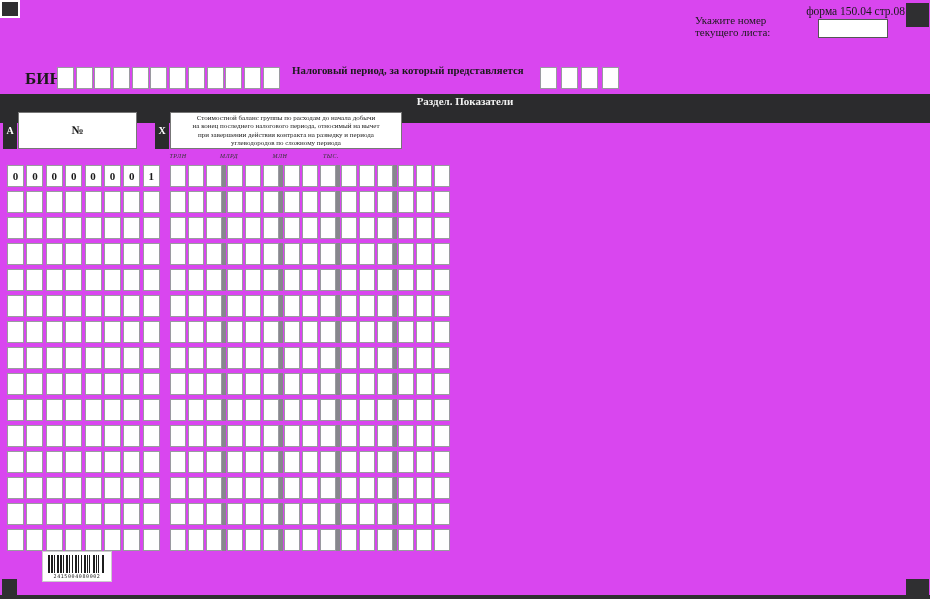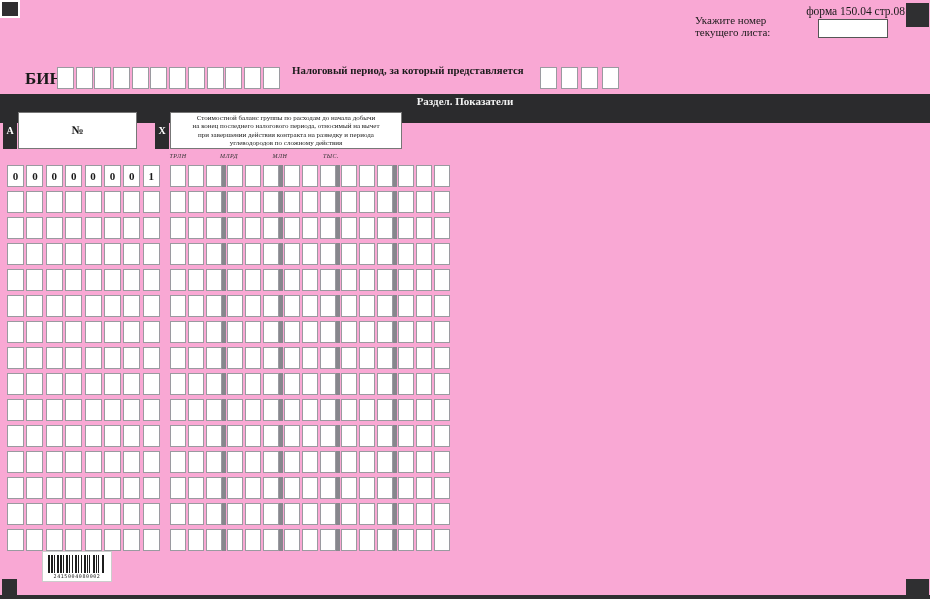--- a/index.html
+++ b/index.html
@@ -1,17 +1,17 @@
 <!DOCTYPE html>
 <html><head>
 <meta charset="utf-8">
 <style>
   html,body{margin:0;padding:0;background:#cfcfd2;}
   .page{
-    position:relative;width:930px;height:599px;background:#f9a8d4;
+    position:relative;width:930px;height:599px;background:#d946ef;
     font-family:"Liberation Serif",serif;color:#1a1a1a;overflow:hidden;
   }
   .corner{position:absolute;background:#2f2f31;}
   .corner.tl{left:2px;top:2px;width:16px;height:14px;box-shadow:0 0 0 2px #fff;}
   .corner.tr{left:906px;top:3px;width:23px;height:24px;}
   .corner.bl{left:2px;top:579px;width:15px;height:16px;}
   .corner.br{left:906px;top:579px;width:23px;height:16px;}
   .bottom-bar{position:absolute;left:0;top:595px;width:930px;height:4px;background:#2f2f31;}
 
   .form-label{position:absolute;right:25px;top:5px;font-size:11.5px;}
@@ -131,21 +131,21 @@
   </div>
 
   <div class="code-cell code-a">А</div>
   <div class="hdr-box hdr-a">№</div>
   <div class="code-cell code-x">X</div>
   <div class="hdr-box hdr-x">
     <div>
       <div>Стоимостной баланс группы по расходам до начала добычи</div>
       <div>на конец последнего налогового периода, относимый на вычет</div>
       <div>при завершении действия контракта на разведку и периода</div>
-      <div>углеводородов по сложному действия</div>
+      <div>углеводородов по сложному периода</div>
     </div>
   </div>
 
   <span class="scale-label" style="left:155px">ТРЛН</span>
   <span class="scale-label" style="left:206px">МЛРД</span>
   <span class="scale-label" style="left:257px">МЛН</span>
   <span class="scale-label" style="left:308px">ТЫС.</span>
 
   <div class="grid">
       <div class="grid-row">

